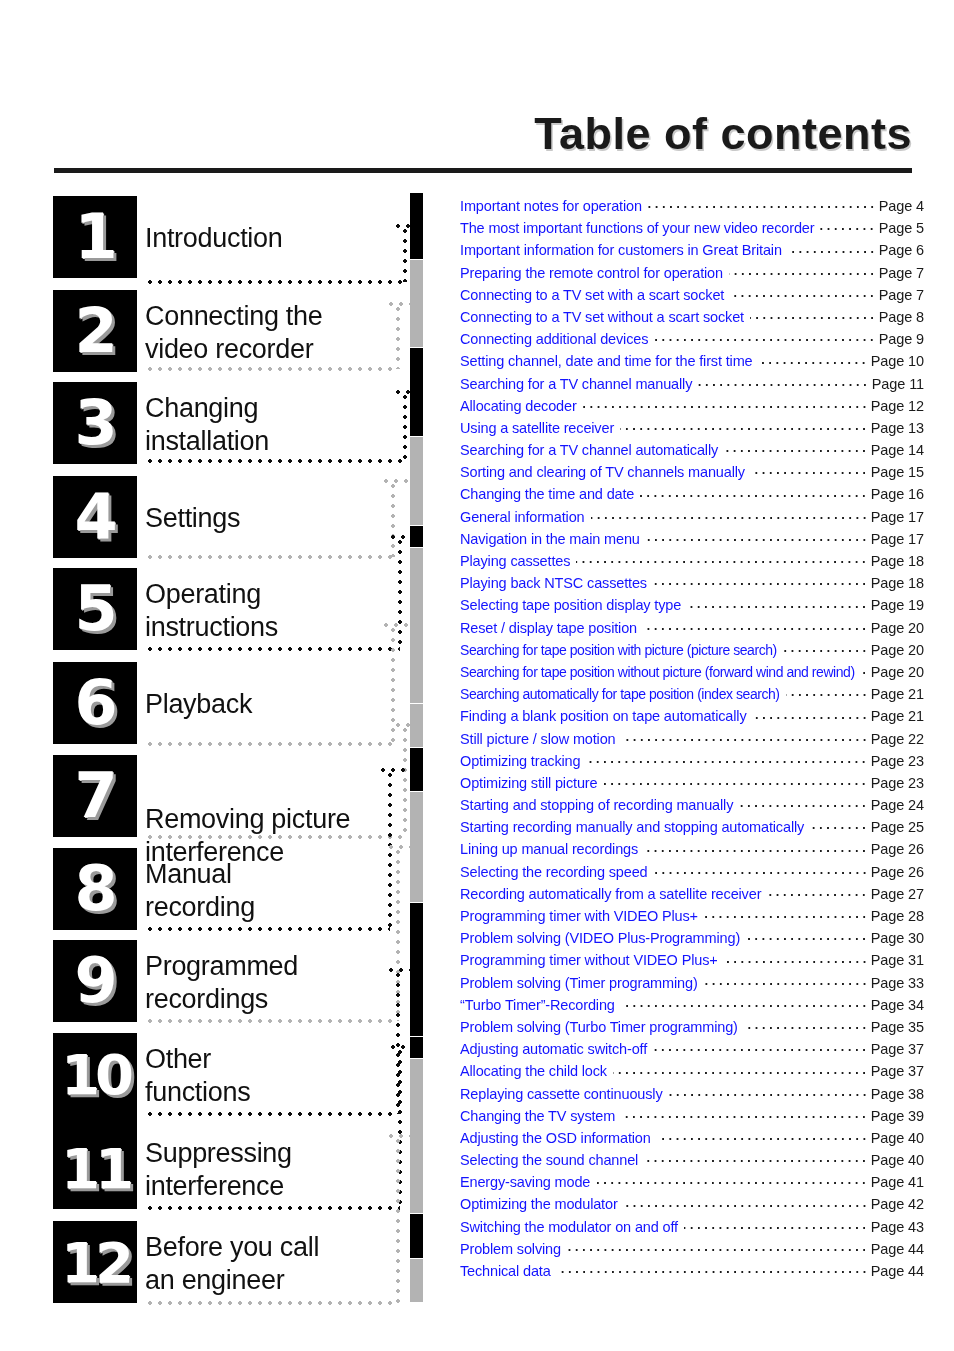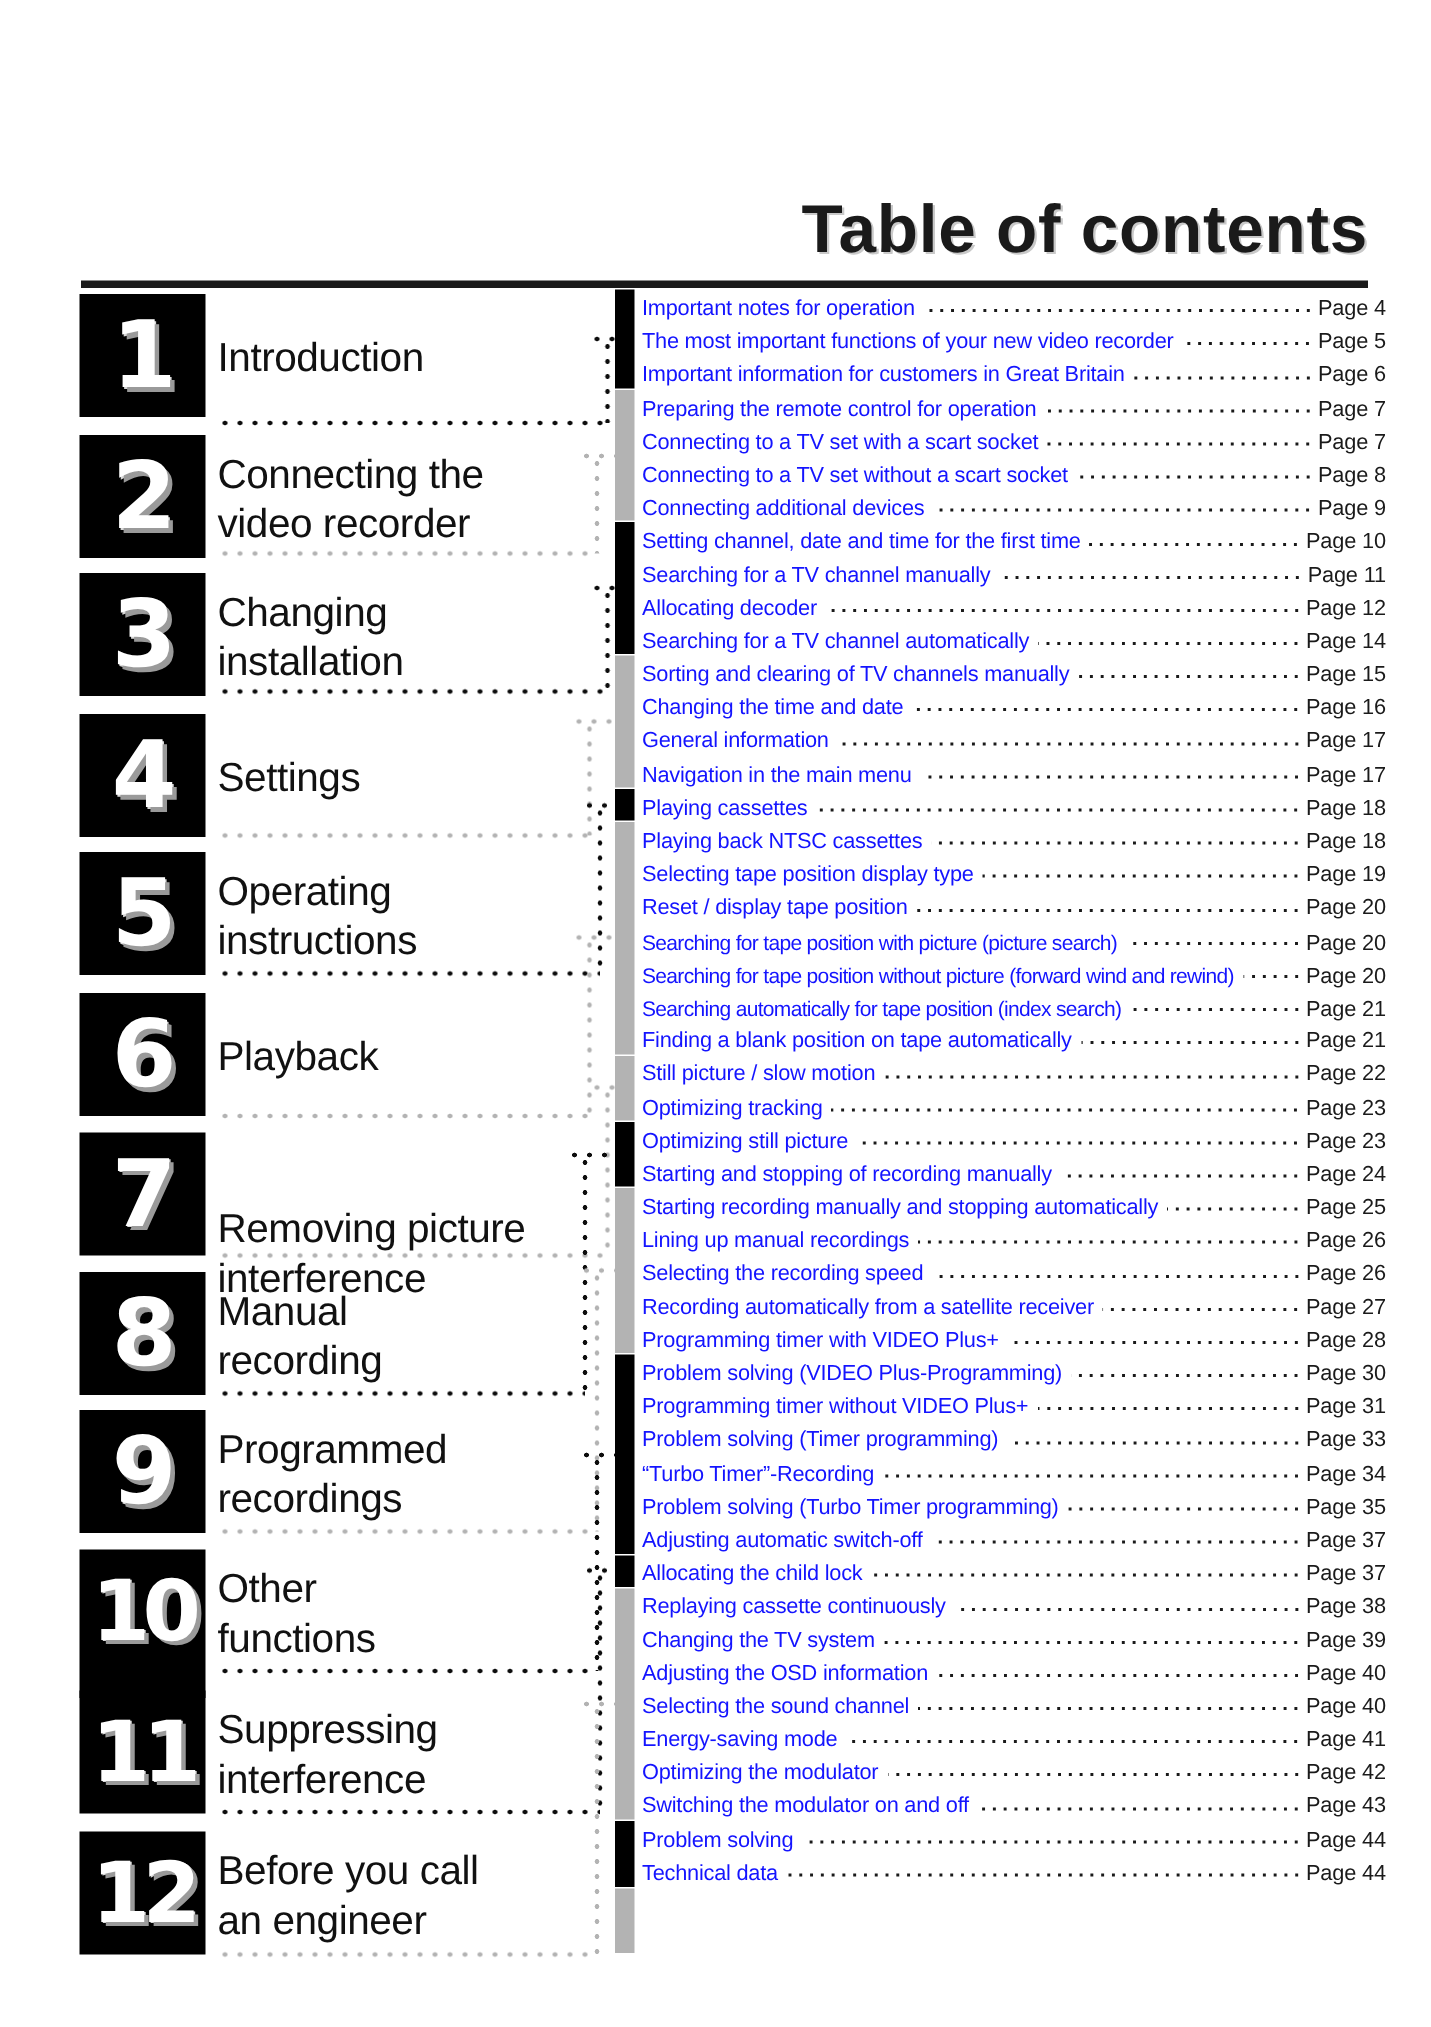--- a/index.html
+++ b/index.html
@@ -17,21 +17,20 @@
     -webkit-font-smoothing: antialiased;
   }
 
   
   #title-area {
     position: absolute;
     left: 0;
     top: 108px;
     width: 954px;
     height: 70px;
-    margin-top: 19px;
   }
   #page-title {
     position: absolute;
     right: 42px;
     top: 0;
     font-size: 45px;
     font-weight: bold;
     letter-spacing: 0.5px;
     color: #1a1a1a;
     text-shadow: 1.5px 1.5px 0 #c9c9c9;
@@ -129,20 +128,21 @@
     top: 196px;
     width: 496px;
   }
   .toc-row {
     position: relative;
     height: 22.2px;
     display: flex;
     align-items: baseline;
     white-space: nowrap;
     overflow: hidden;
+    margin-left: 32px;
   }
   .toc-label {
     color: #1414ff;
     font-size: 14.5px;
     line-height: 20px;
     letter-spacing: -0.15px;
     flex: 0 0 auto;
   }
   .toc-label.tight { letter-spacing: -0.45px; font-size: 14px; }
   .toc-leader {
@@ -359,20 +359,25 @@
         <span class="toc-label">Searching for a TV channel manually</span>
         <span class="toc-leader"></span>
         <span class="toc-page">Page 11</span>
       </div>
       <div class="toc-row">
         <span class="toc-label">Allocating decoder</span>
         <span class="toc-leader"></span>
         <span class="toc-page">Page 12</span>
       </div>
       <div class="toc-row">
+        <span class="toc-label">Using a satellite receiver</span>
+        <span class="toc-leader"></span>
+        <span class="toc-page">Page 13</span>
+      </div>
+      <div class="toc-row">
         <span class="toc-label">Searching for a TV channel automatically</span>
         <span class="toc-leader"></span>
         <span class="toc-page">Page 14</span>
       </div>
       <div class="toc-row">
         <span class="toc-label">Sorting and clearing of TV channels manually</span>
         <span class="toc-leader"></span>
         <span class="toc-page">Page 15</span>
       </div>
       <div class="toc-row">

